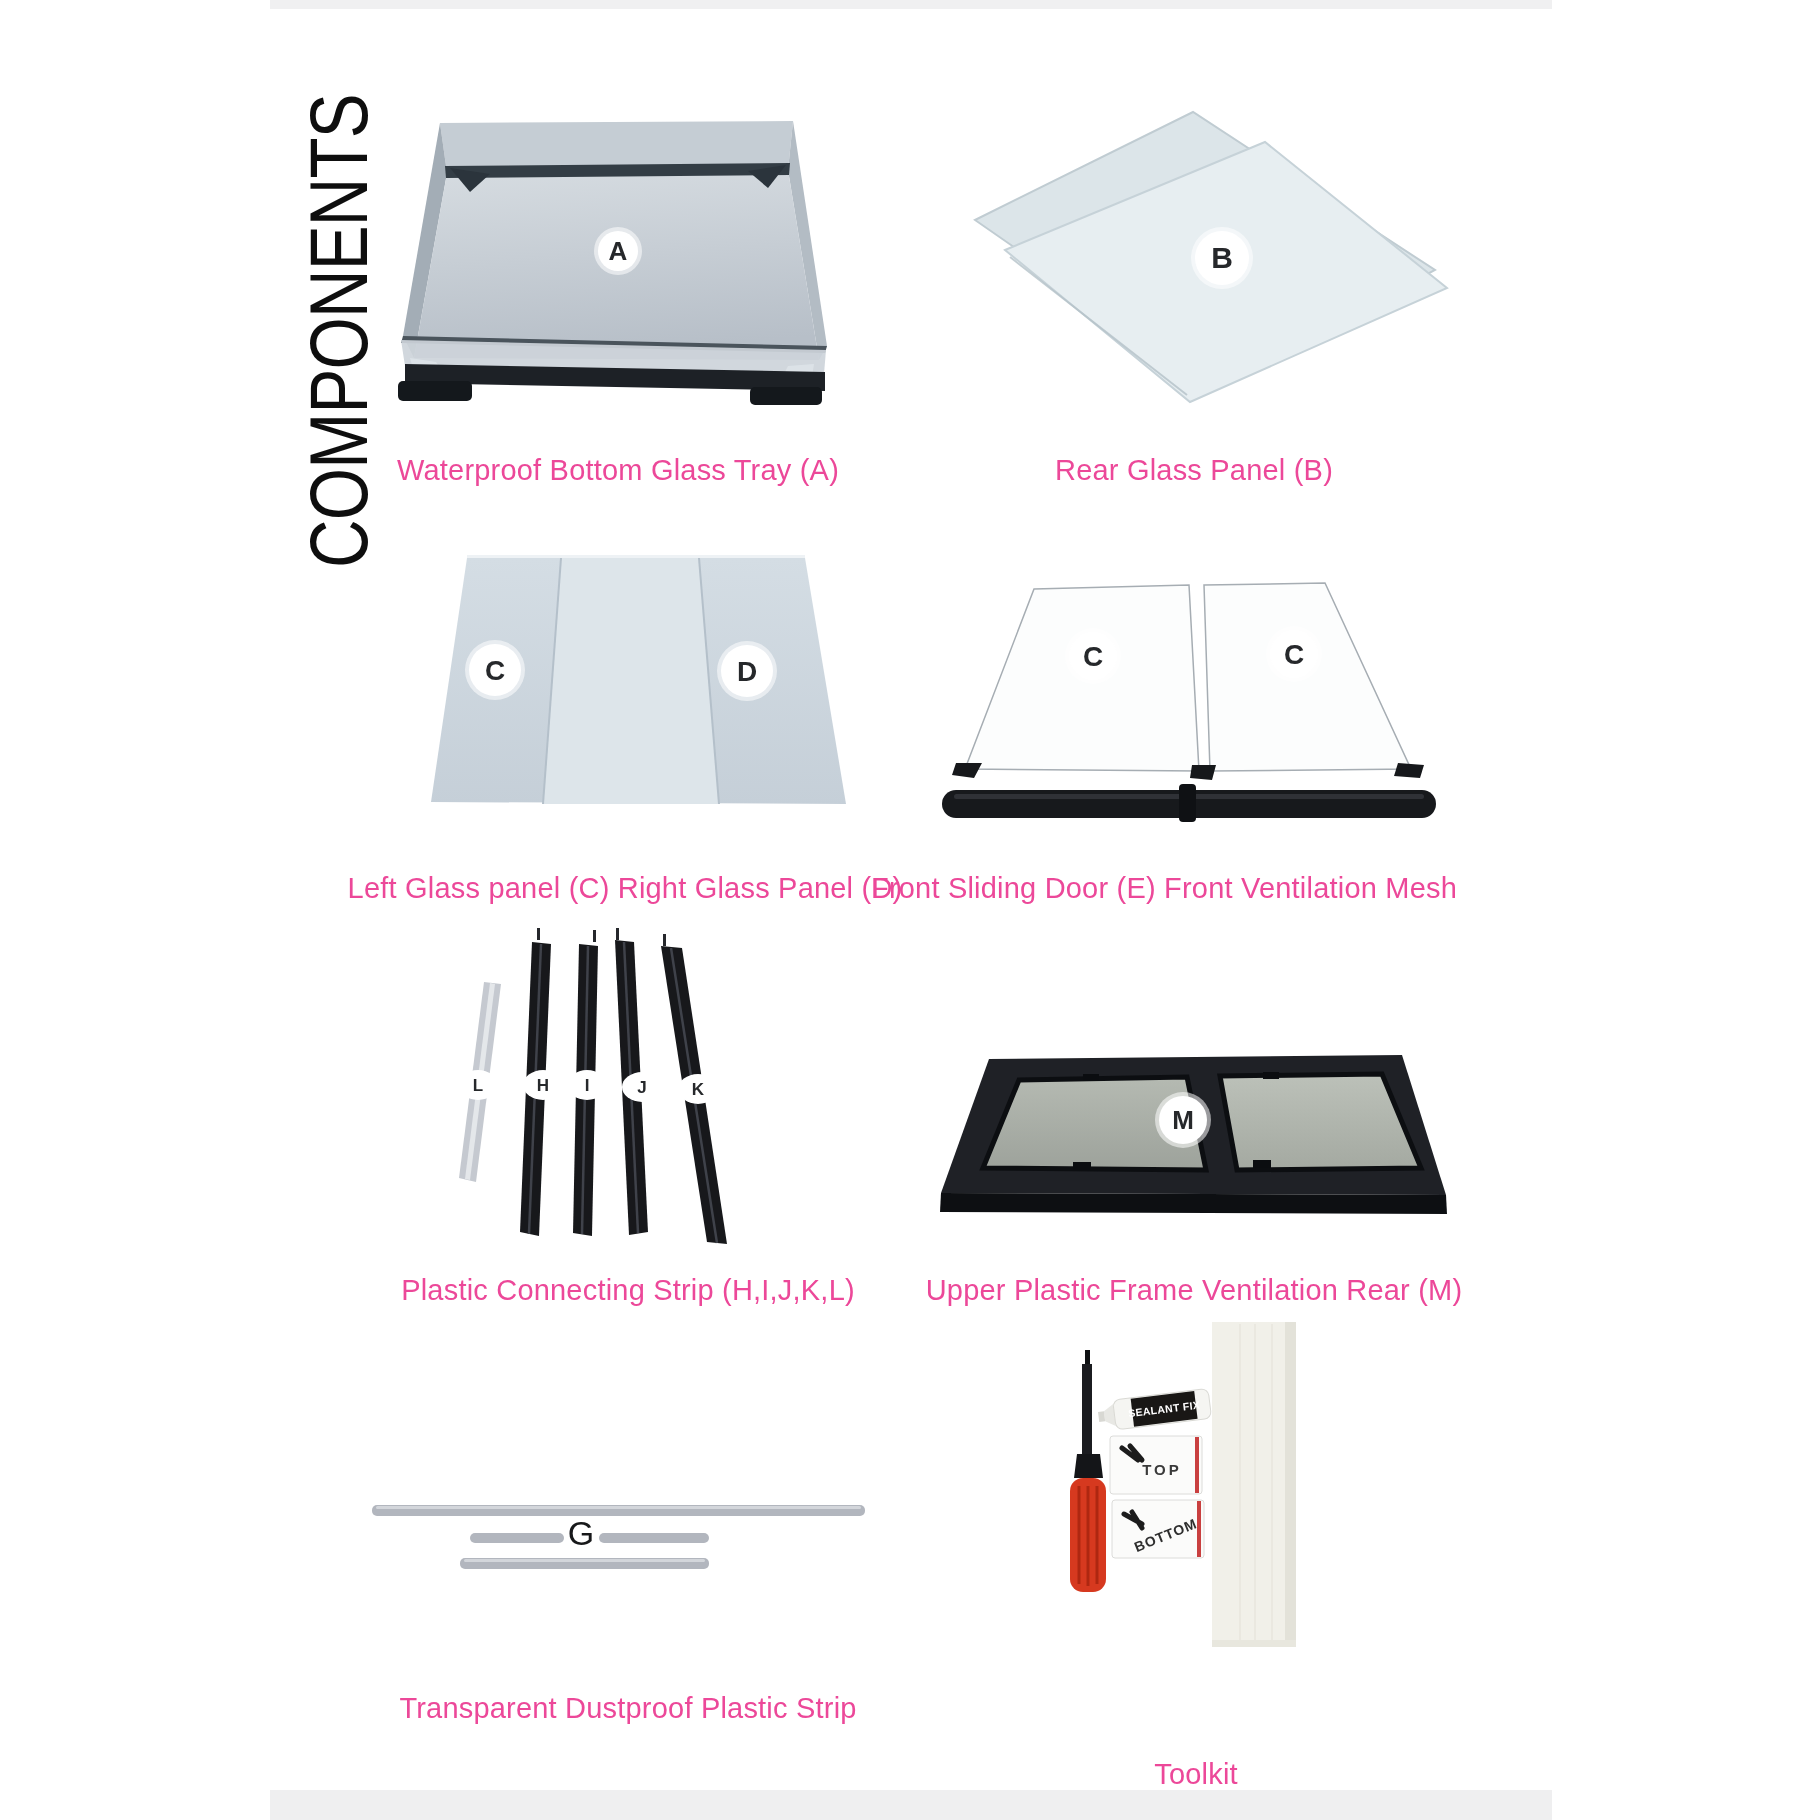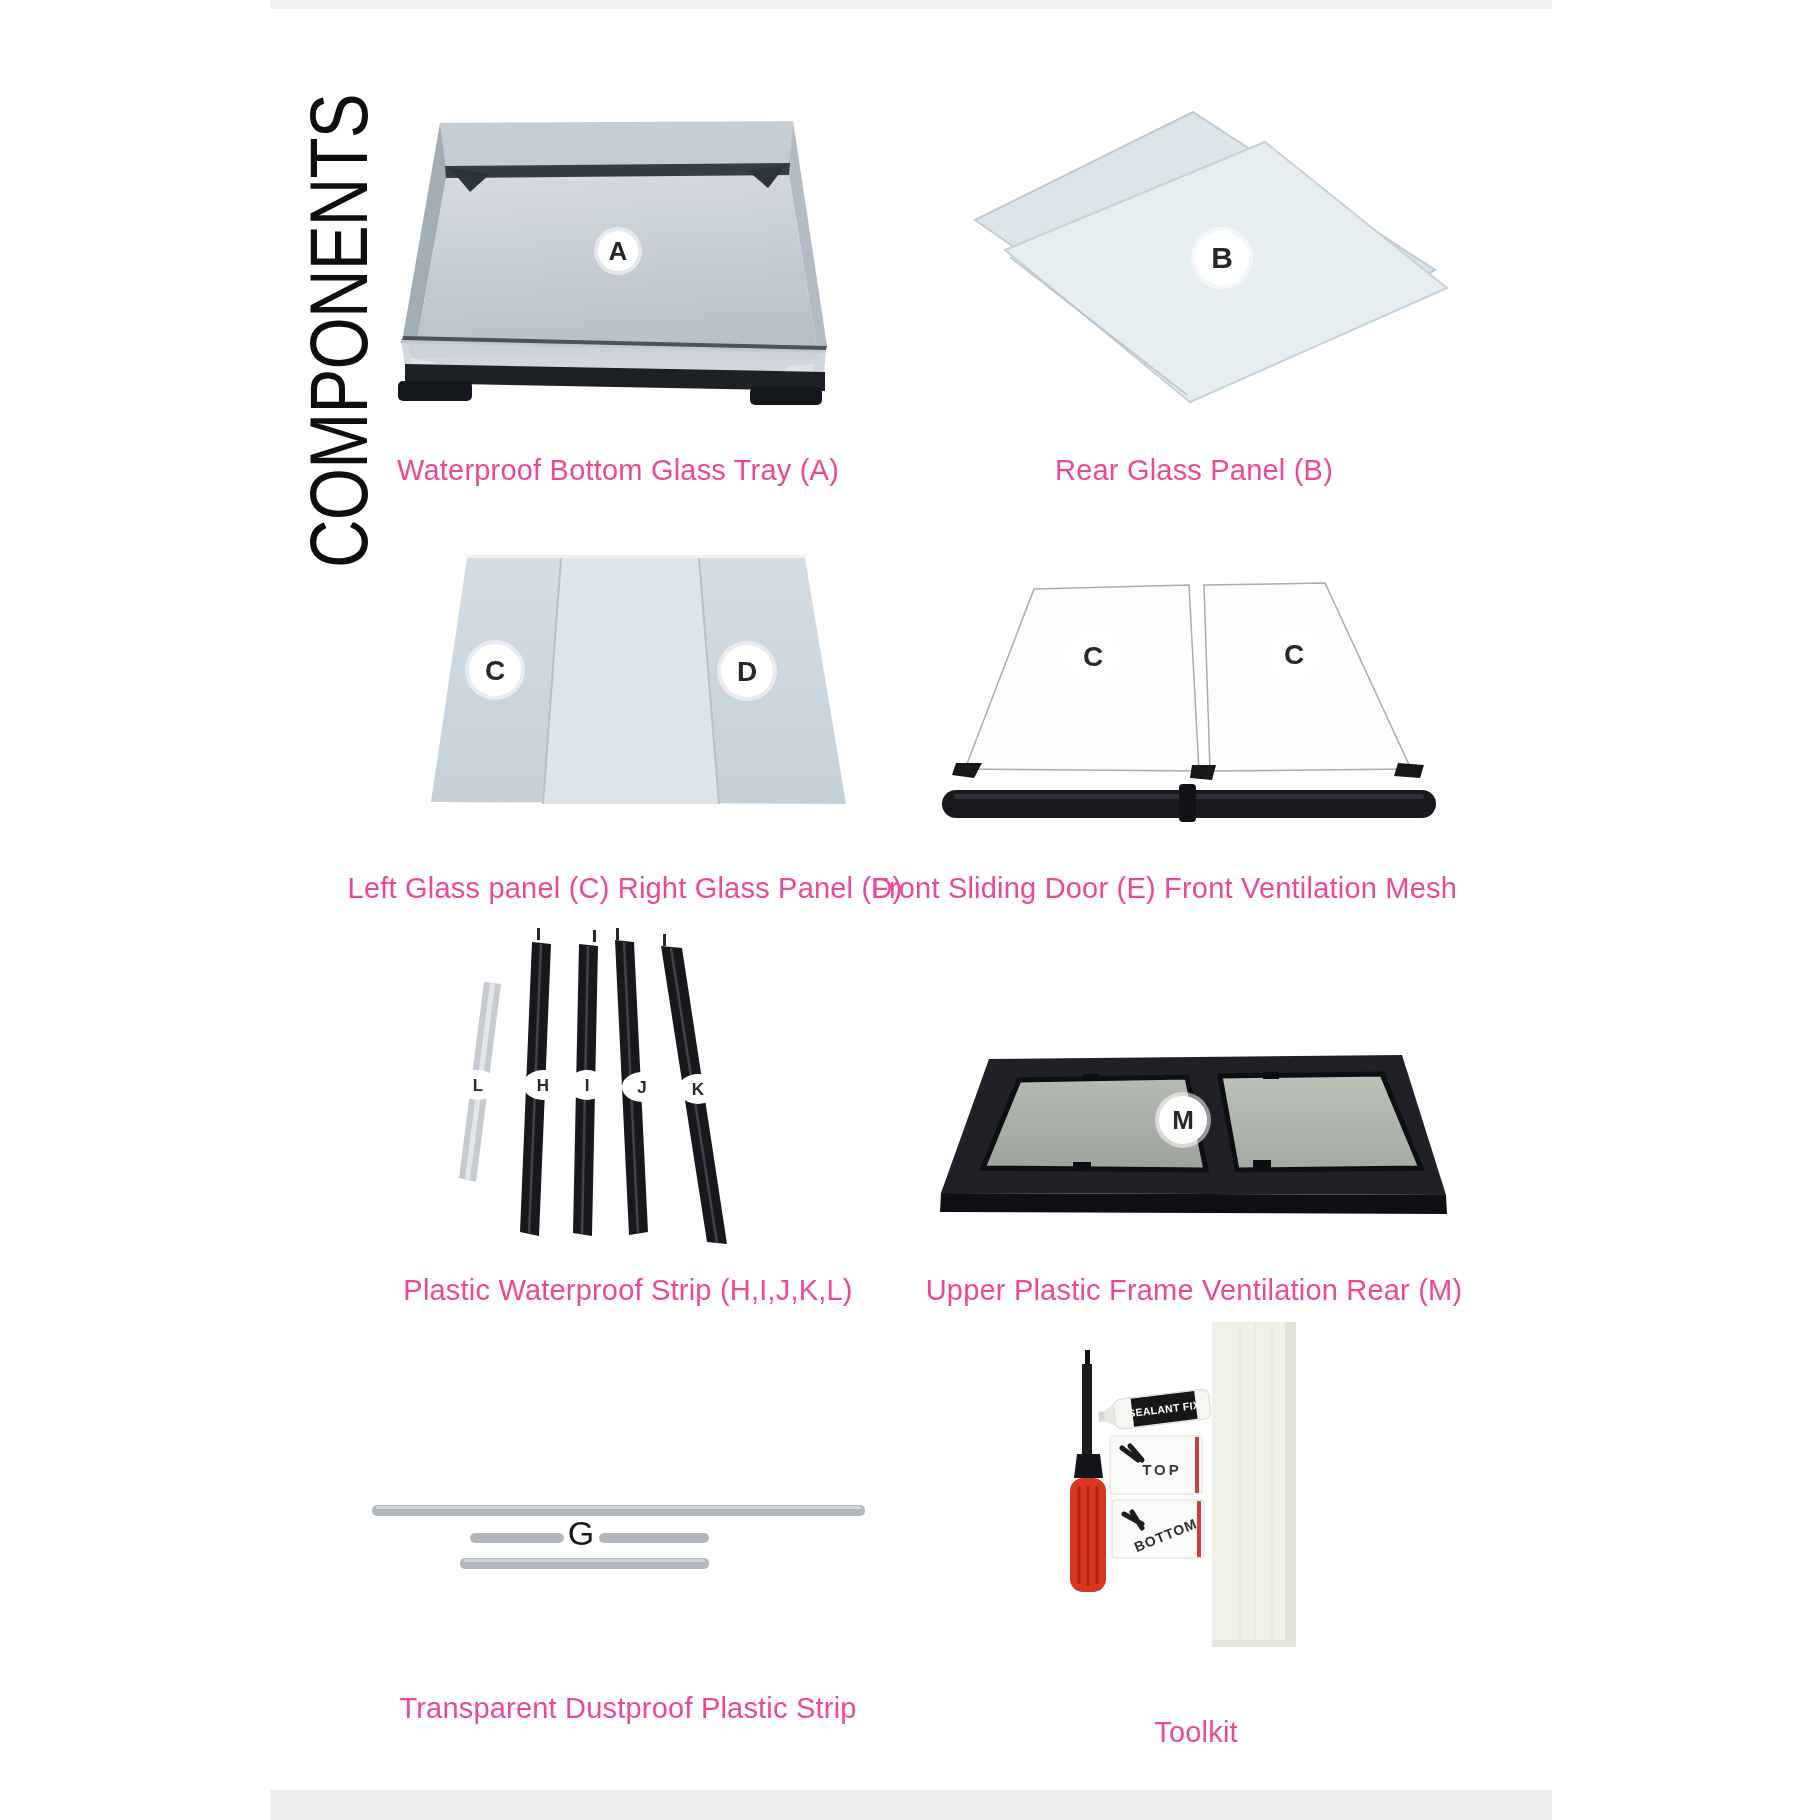--- a/index.html
+++ b/index.html
@@ -150,21 +150,21 @@
   </g>
   <g>
     <ellipse cx="204" cy="159" rx="20" ry="15" fill="#ffffff"></ellipse>
     <text class="badge-letter" x="204" y="165" font-size="17" text-anchor="middle">J</text>
   </g>
   <g>
     <ellipse cx="260" cy="161" rx="20" ry="15" fill="#ffffff"></ellipse>
     <text class="badge-letter" x="260" y="167" font-size="17" text-anchor="middle">K</text>
   </g>
 </svg>
-<div class="caption" style="left:328px;top:1270px;width:600px">Plastic Waterproof Strip (H,I,J,K,L)</div>
+<div class="caption" style="left:328px;top:1270px;width:600px">Plastic Connecting Strip (H,I,J,K,L)</div>
 
 <svg class="illus" style="left:933px;top:1038px" width="525" height="190" viewBox="0 0 525 190">
   <defs>
     <linearGradient id="gM1" x1="0" y1="0" x2="0" y2="1">
       <stop offset="0" stop-color="#b5bab2"></stop>
         <stop offset="1" stop-color="#9da29b"></stop>
     </linearGradient>
     <linearGradient id="gM2" x1="0" y1="0" x2="0" y2="1">
       <stop offset="0" stop-color="#bcc1b9"></stop>
         <stop offset="1" stop-color="#a4a9a1"></stop>
@@ -231,13 +231,13 @@
     <text x="114" y="157" font-size="15" font-weight="bold" fill="#3a3a3a" text-anchor="middle" letter-spacing="3">TOP</text>
   </g>
 
   <g>
     <rect x="64" y="182" width="92" height="58" rx="3" fill="#fbfbfa" stroke="#dcdcda" stroke-width="1"></rect>
     <rect x="149" y="183" width="4" height="56" fill="#c94040"></rect>
     <path d="M76,196 l18,10 M84,194 l10,16" stroke="#1c1c1c" stroke-width="5" stroke-linecap="round"></path>
     <text x="118" y="222" font-size="14" font-weight="bold" fill="#2e2e2e" text-anchor="middle" letter-spacing="1" transform="rotate(-22 118 218)">BOTTOM</text>
   </g>
 </svg>
-<div class="caption" style="left:896px;top:1712px;width:600px">Toolkit</div>
+<div class="caption" style="left:896px;top:1754px;width:600px">Toolkit</div>
 
 </body></html>

